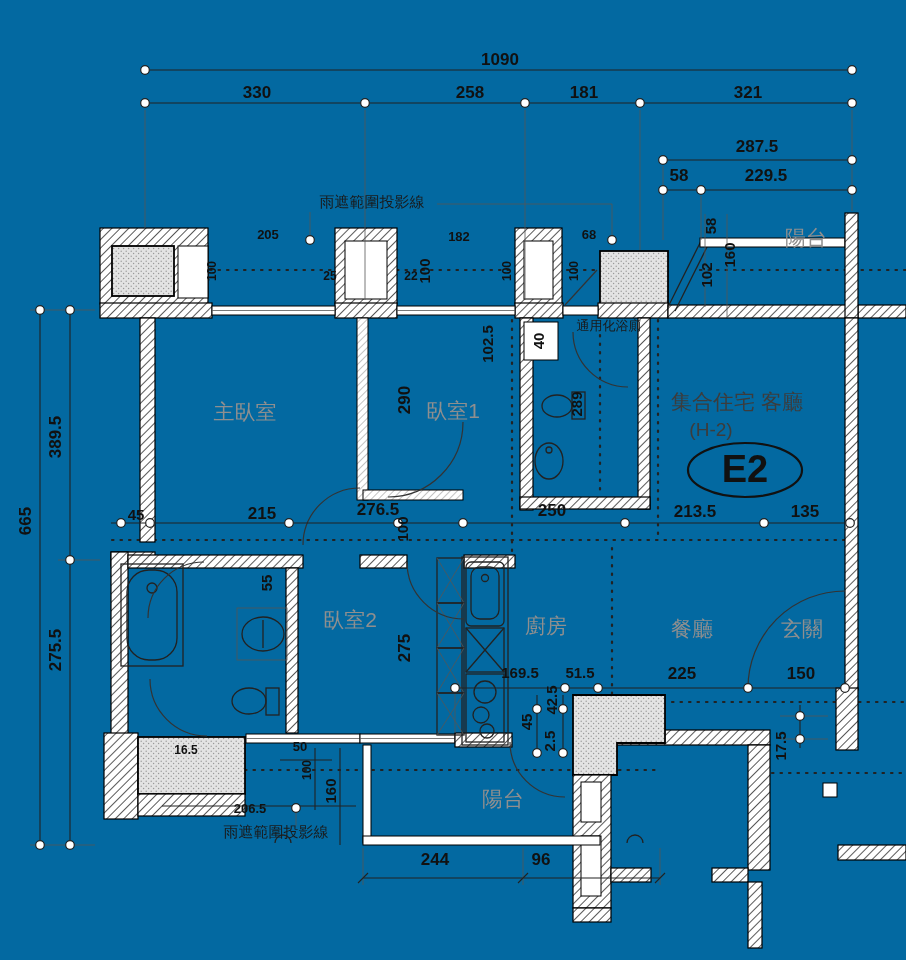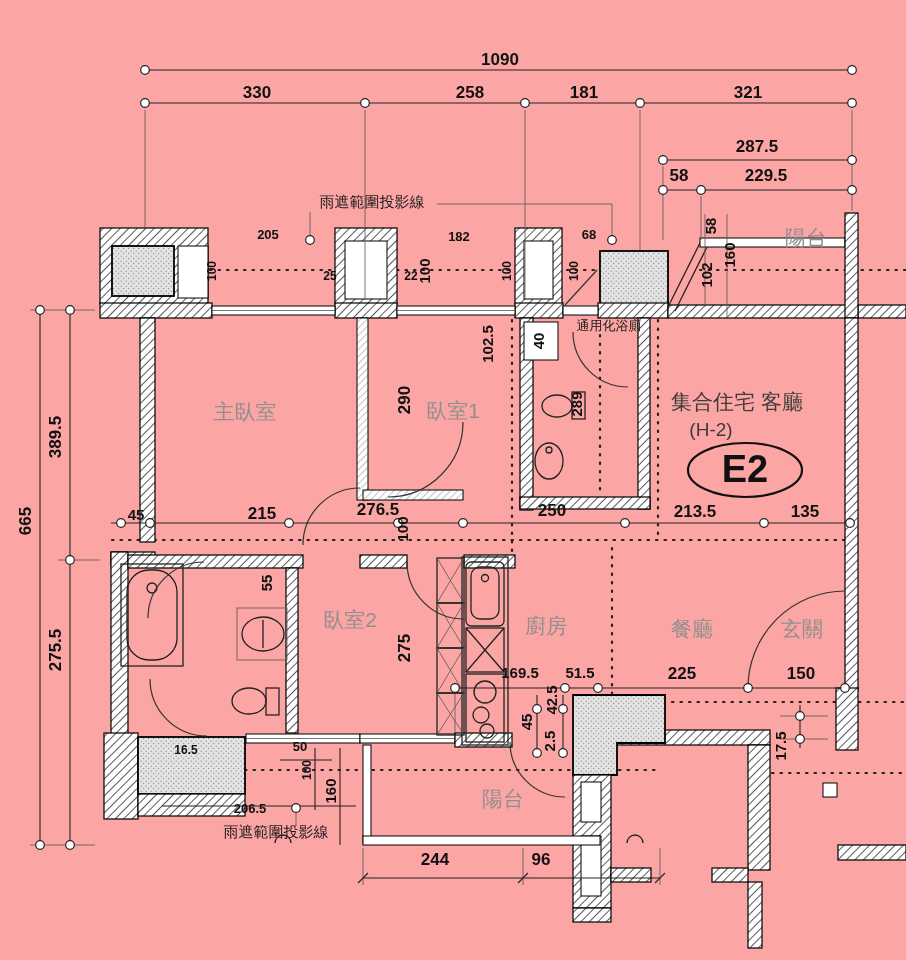--- a/index.html
+++ b/index.html
@@ -1,16 +1,16 @@
 <!DOCTYPE html>
 <html><head>
 <meta charset="utf-8">
 <style>
   html,body{margin:0;padding:0;background:#fff;}
-  .stage{position:relative;width:906px;height:960px;background:#fca5a5;overflow:hidden;}
+  .stage{position:relative;width:906px;height:960px;background:#0369a1;overflow:hidden;}
   svg{position:absolute;left:0;top:0;}
   text{text-anchor:middle;dominant-baseline:middle;}
   .dim-lg{font:bold 17px "Liberation Sans",sans-serif;fill:#111;}
   .dim{font:bold 15px "Liberation Sans",sans-serif;fill:#111;}
   .dim-s{font:bold 13px "Liberation Sans",sans-serif;fill:#111;}
   .dim-xs{font:bold 12px "Liberation Sans",sans-serif;fill:#111;}
   .room{font:21px "Liberation Sans","DejaVu Sans",sans-serif;fill:#8f8f8f;}
   .room-dk{font:21px "Liberation Sans","DejaVu Sans",sans-serif;fill:#3c3c3c;}
   .room-dk-sm{font:19px "Liberation Sans","DejaVu Sans",sans-serif;fill:#3c3c3c;}
   .ann{font:15px "Liberation Sans","DejaVu Sans",sans-serif;fill:#1a1a1a;}

